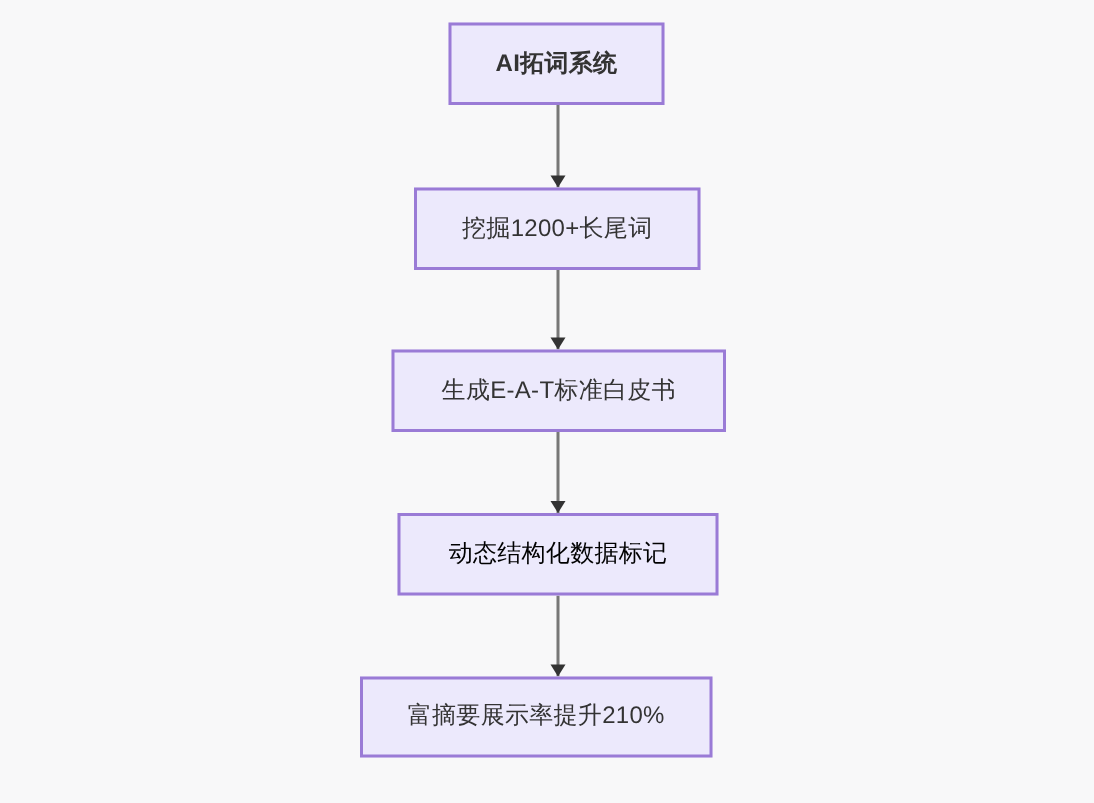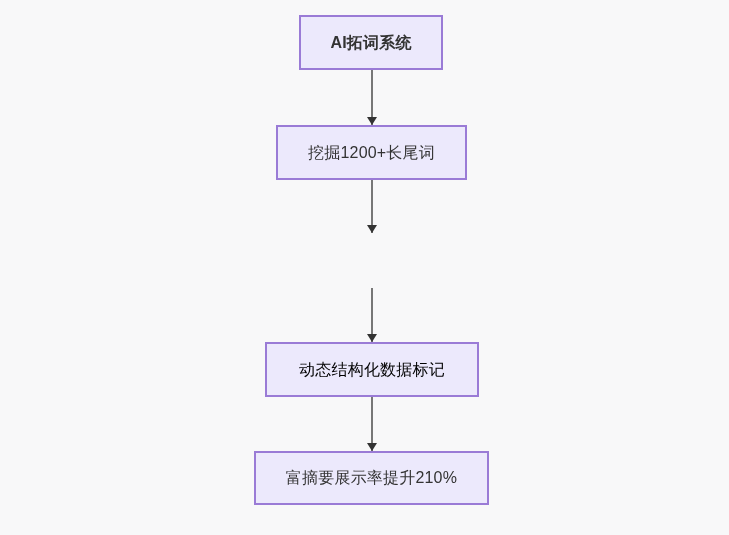--- a/index.html
+++ b/index.html
@@ -75,20 +75,23 @@
     <div class="connector-line" style="height: 54px; background: rgb(119, 119, 119);"></div>
     <div class="connector-head" style="top: 46px; border-top-color: rgb(51, 51, 51);"></div>
   </div>
 
   <div class="flow-node" style="left: 299px; top: 15px; width: 144px; height: 55px; background: rgb(236, 233, 252); border-color: rgb(154, 123, 214);">
     <span class="flow-node-label" style="color: rgb(51, 51, 51); font-weight: bold;">AI拓词系统</span>
   </div>
   <div class="flow-node" style="left: 276px; top: 125px; width: 191px; height: 55px; background: rgb(236, 233, 252); border-color: rgb(154, 123, 214);">
     <span class="flow-node-label" style="color: rgb(51, 51, 51);">挖掘1200+长尾词</span>
   </div>
+  <div class="flow-node" style="left: 261px; top: 233px; width: 223px; height: 55px; background: rgb(236, 233, 252); border-color: rgb(154, 123, 214);">
+    <span class="flow-node-label" style="color: rgb(51, 51, 51);">生成E-A-T标准白皮书</span>
+  </div>
   <div class="flow-node" style="left: 265px; top: 342px; width: 214px; height: 55px; background: rgb(236, 233, 252); border-color: rgb(154, 123, 214);">
     <span class="flow-node-label" style="color: #000000;">动态结构化数据标记</span>
   </div>
-  <div class="flow-node" style="left: 254px; top: 451px; width: 235px; height: 54px; background: rgb(236, 233, 252); border-color: rgb(154, 123, 214);">
+  <div class="flow-node" style="left: 240px; top: 451px; width: 235px; height: 54px; background: rgb(236, 233, 252); border-color: rgb(154, 123, 214);">
     <span class="flow-node-label" style="color: rgb(51, 51, 51);">富摘要展示率提升210%</span>
   </div>
 
 </div>
 
 </body></html>

